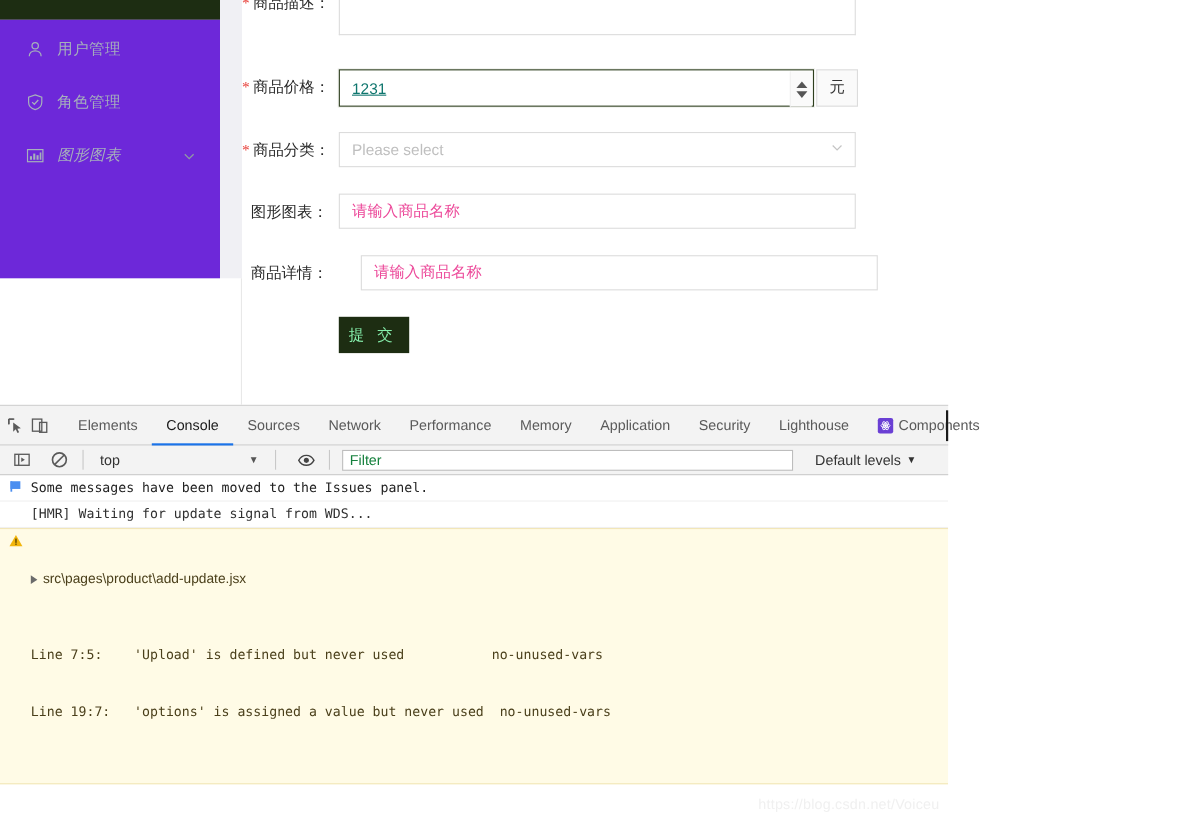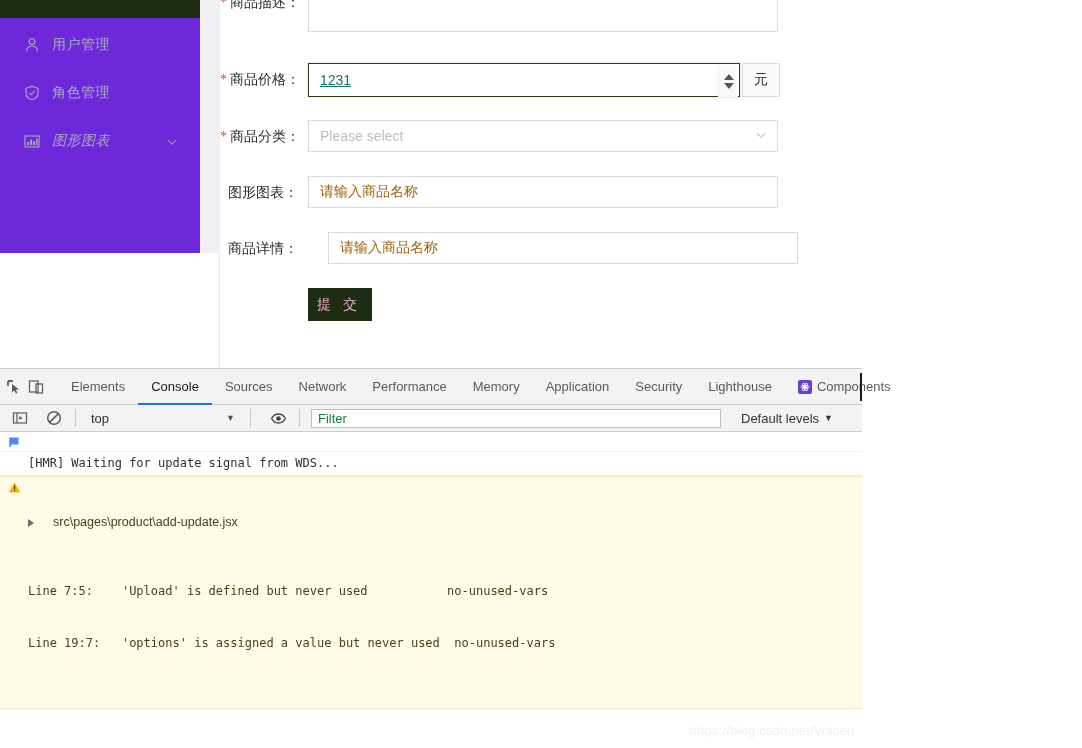--- a/index.html
+++ b/index.html
@@ -100,24 +100,24 @@
     display: flex; align-items: center; padding: 0 11px;
     position: relative;
   }
   .sel-box .ph { font-size: 14px; color: #bfbfbf; }
   .sel-box .chev { position: absolute; right: 10px; top: 50%; transform: translateY(-50%); }
   .inp-box {
     width: 470px; height: 32px;
     border: 1px solid #dcdcdc; background: #fff;
     display: flex; align-items: center; padding: 0 11px;
   }
-  .inp-box .ph { font-size: 14px; color: #a16207; }
+  .inp-box .ph { font-size: 14px; color: #ec4899; }
   .submit-btn {
     width: 64px; height: 33px; background: #1d2d12;
-    color: #f9a8d4; font-size: 14px; border: none;
+    color: #86efac; font-size: 14px; border: none;
     letter-spacing: 4px; cursor: pointer;
     font-family: "Liberation Sans", sans-serif;
     padding-left: 4px;
   }
 
   
   #devtools {
     position: absolute; left: 0; top: 368px; width: 862px; height: 380px;
     background: #ffffff; border-top: 1px solid #cdcdcd;
   }
@@ -191,21 +191,21 @@
   }
   .msg .body { color: #303030; line-height: 17px; white-space: pre; }
   .msg-info .body { color: #222; }
   .msg-warn {
     background: #fffbe6;
     border-top: 1px solid #f2e6b8;
     border-bottom: 1px solid #f2e6b8;
     padding: 3px 0 5px 0;
   }
   .msg-warn .body { color: #4a3f1a; }
-  .warn-head { display: flex; align-items: center; gap: 19px; }
+  .warn-head { display: flex; align-items: center; gap: 5px; }
   .tri {
     width: 0; height: 0; border-top: 4px solid transparent;
     border-bottom: 4px solid transparent; border-left: 6px solid #6b6b6b;
     flex: 0 0 6px;
   }
   .warn-path { font-family: "Liberation Sans", sans-serif; font-size: 12.5px; color: #4a3f1a; }
   .warn-lines { padding-left: 11px; }
   .warn-lines div { line-height: 18px; }
 
   .watermark {
@@ -441,20 +441,21 @@
 
     <div class="dt-messages">
 
       <div class="msg msg-info">
         <span class="gutter">
           <svg width="12" height="12" viewBox="0 0 12 12">
             <rect x="1.5" y="1.5" width="9" height="7" fill="#4b8ef0"></rect>
             <rect x="1.5" y="1.5" width="1.6" height="9.5" fill="#4b8ef0"></rect>
           </svg>
         </span>
+        <span class="body">Some messages have been moved to the Issues panel.</span>
       </div>
 
       <div class="msg">
         <span class="gutter"></span>
         <span class="body">[HMR] Waiting for update signal from WDS...</span>
       </div>
 
       <div class="msg msg-warn">
         <span class="gutter">
           <svg width="13" height="13" viewBox="0 0 13 13">

